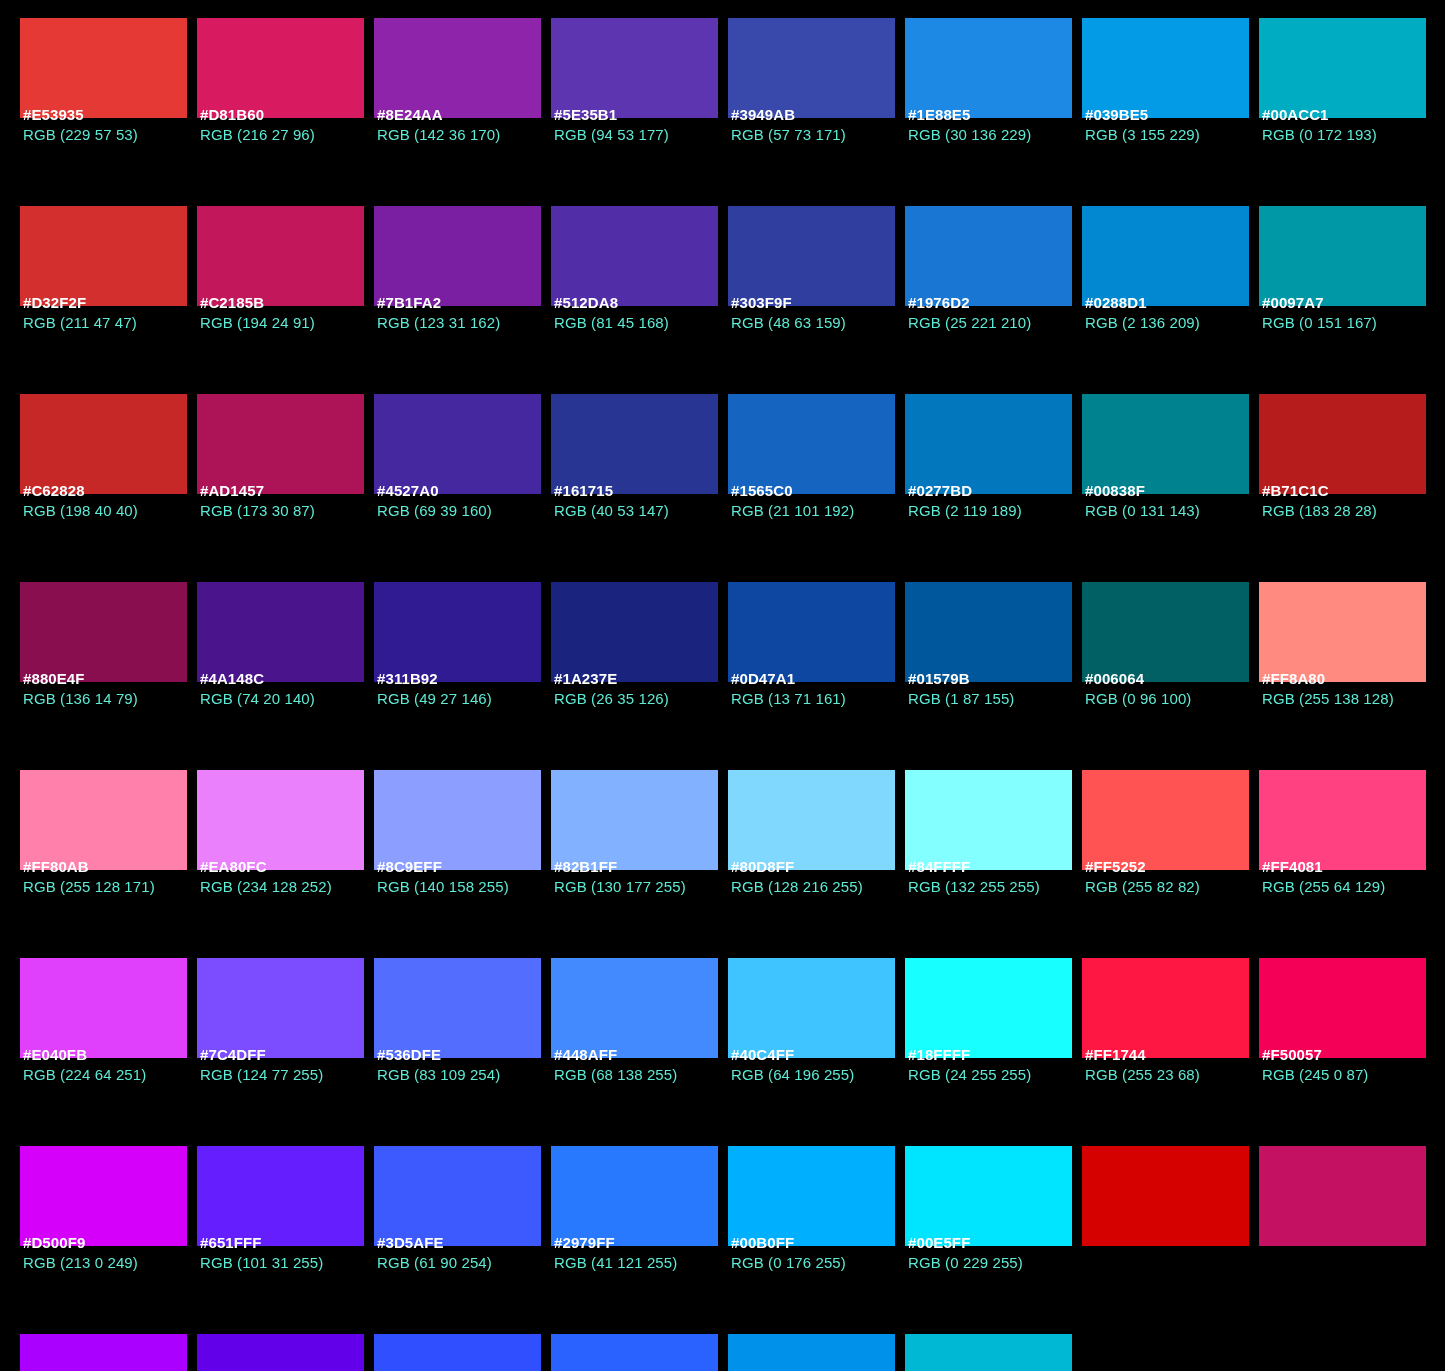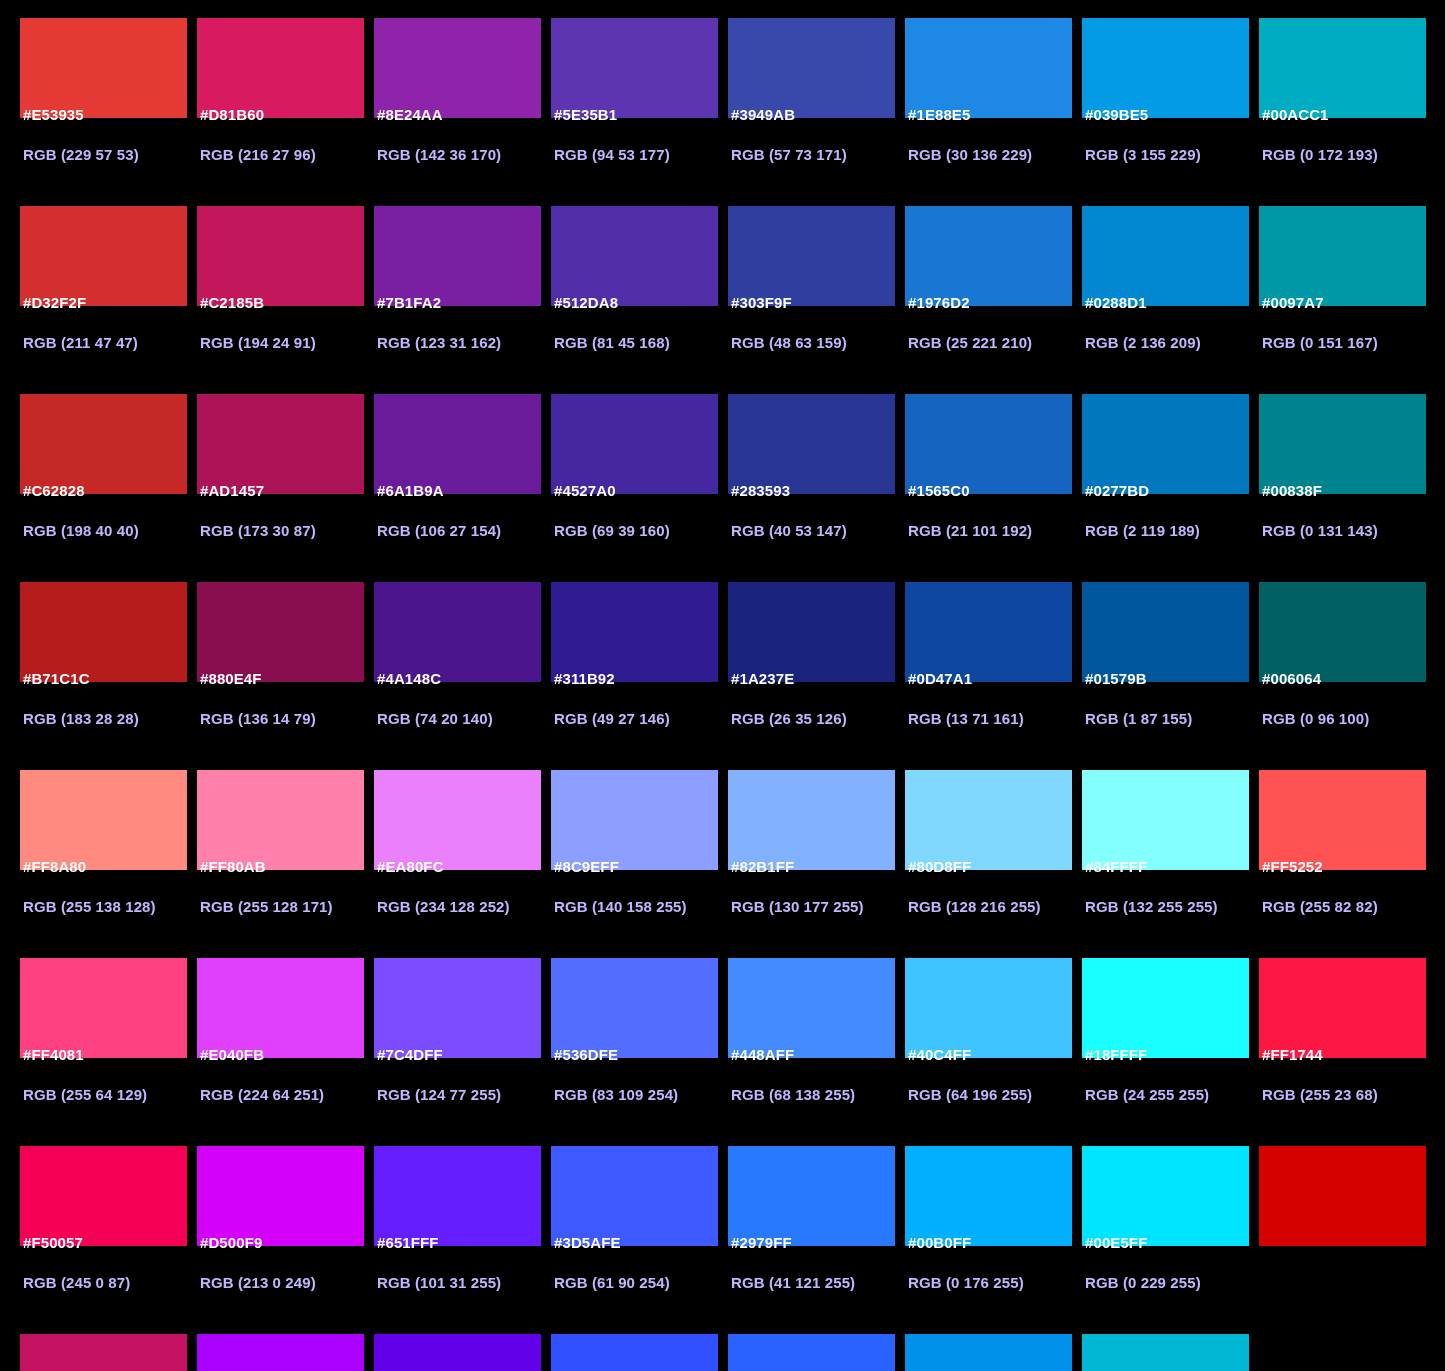--- a/index.html
+++ b/index.html
@@ -52,24 +52,23 @@
     font-family: "Liberation Sans", sans-serif;
     font-size: 15px;
     font-weight: bold;
     letter-spacing: 0.1px;
     color: #ffffff;
   }
   .swatch-rgb {
     display: block;
     font-family: "Liberation Sans", sans-serif;
     font-size: 15px;
-    font-weight: bold;
+    font-weight: normal;
     letter-spacing: 0.1px;
-    color: #c4b5fd;
-    margin-top: 20px;
+    color: #5eead4;
   }
 </style>
 </head>
 <body style="background-color: rgb(0, 0, 0);">
 
 <div id="palette-grid" style="background-color: rgb(0, 0, 0);">
     <div class="swatch-cell">
       <div class="swatch-chip" style="background-color: rgb(229, 57, 53);"></div>
       <div class="swatch-labels">
         <span class="swatch-hex">#E53935</span>
@@ -189,37 +188,30 @@
       </div>
     </div>
     <div class="swatch-cell">
       <div class="swatch-chip" style="background-color: rgb(173, 20, 87);"></div>
       <div class="swatch-labels">
         <span class="swatch-hex">#AD1457</span>
         <span class="swatch-rgb">RGB (173 30 87)</span>
       </div>
     </div>
     <div class="swatch-cell">
-      <div class="swatch-chip" style="background-color: rgb(106, 27, 154);"></div>
-      <div class="swatch-labels">
-        <span class="swatch-hex">#6A1B9A</span>
-        <span class="swatch-rgb">RGB (106 27 154)</span>
-      </div>
-    </div>
-    <div class="swatch-cell">
       <div class="swatch-chip" style="background-color: rgb(69, 39, 160);"></div>
       <div class="swatch-labels">
         <span class="swatch-hex">#4527A0</span>
         <span class="swatch-rgb">RGB (69 39 160)</span>
       </div>
     </div>
     <div class="swatch-cell">
       <div class="swatch-chip" style="background-color: rgb(40, 53, 147);"></div>
       <div class="swatch-labels">
-        <span class="swatch-hex">#283593</span>
+        <span class="swatch-hex">#161715</span>
         <span class="swatch-rgb">RGB (40 53 147)</span>
       </div>
     </div>
     <div class="swatch-cell">
       <div class="swatch-chip" style="background-color: rgb(21, 101, 192);"></div>
       <div class="swatch-labels">
         <span class="swatch-hex">#1565C0</span>
         <span class="swatch-rgb">RGB (21 101 192)</span>
       </div>
     </div>

